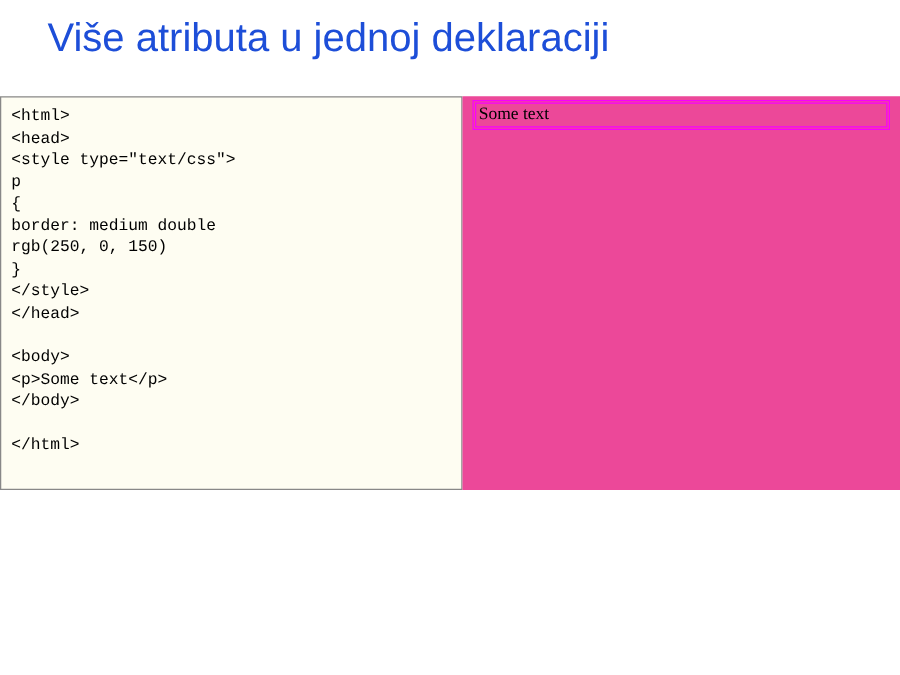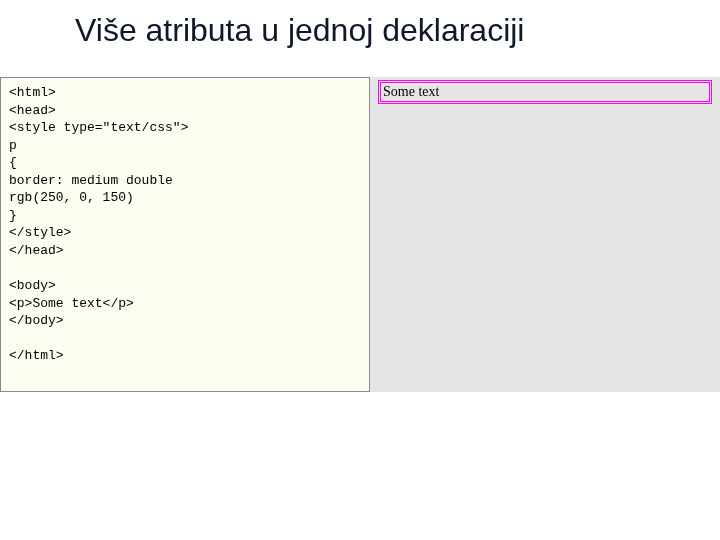--- a/index.html
+++ b/index.html
@@ -15,43 +15,43 @@
       overflow: hidden;
     }
     .slide {
       width: 100%;
       height: 100%;
       padding: 12px 0 0 0;
     }
     .title {
       font-size: 32px;
       font-weight: normal;
-      color: #0f172a;
-      padding-left: 75px;
+      color: #1d4ed8;
+      padding-left: 38px;
       padding-bottom: 28px;
     }
     .two-col {
       display: flex;
       width: 100%;
     }
     .code-pane {
       width: 370px;
       background: #fefdf2;
       border: 1px solid #888;
       padding: 6px 6px 26px 8px;
       font-family: "Courier New", Courier, monospace;
       font-size: 13px;
       line-height: 1.35;
       color: #000;
       white-space: pre;
     }
     .preview-pane {
       flex: 1;
       padding: 3px 8px 8px 8px;
-      background: #e5e5e5;
+      background: #ec4899;
     }
     .preview-para {
       border: medium double rgb(250, 0, 255);
       font-family: "Times New Roman", Times, serif;
       font-size: 14px;
       padding: 1px 2px;
       margin: 0;
       color: #000;
     }
   </style>

